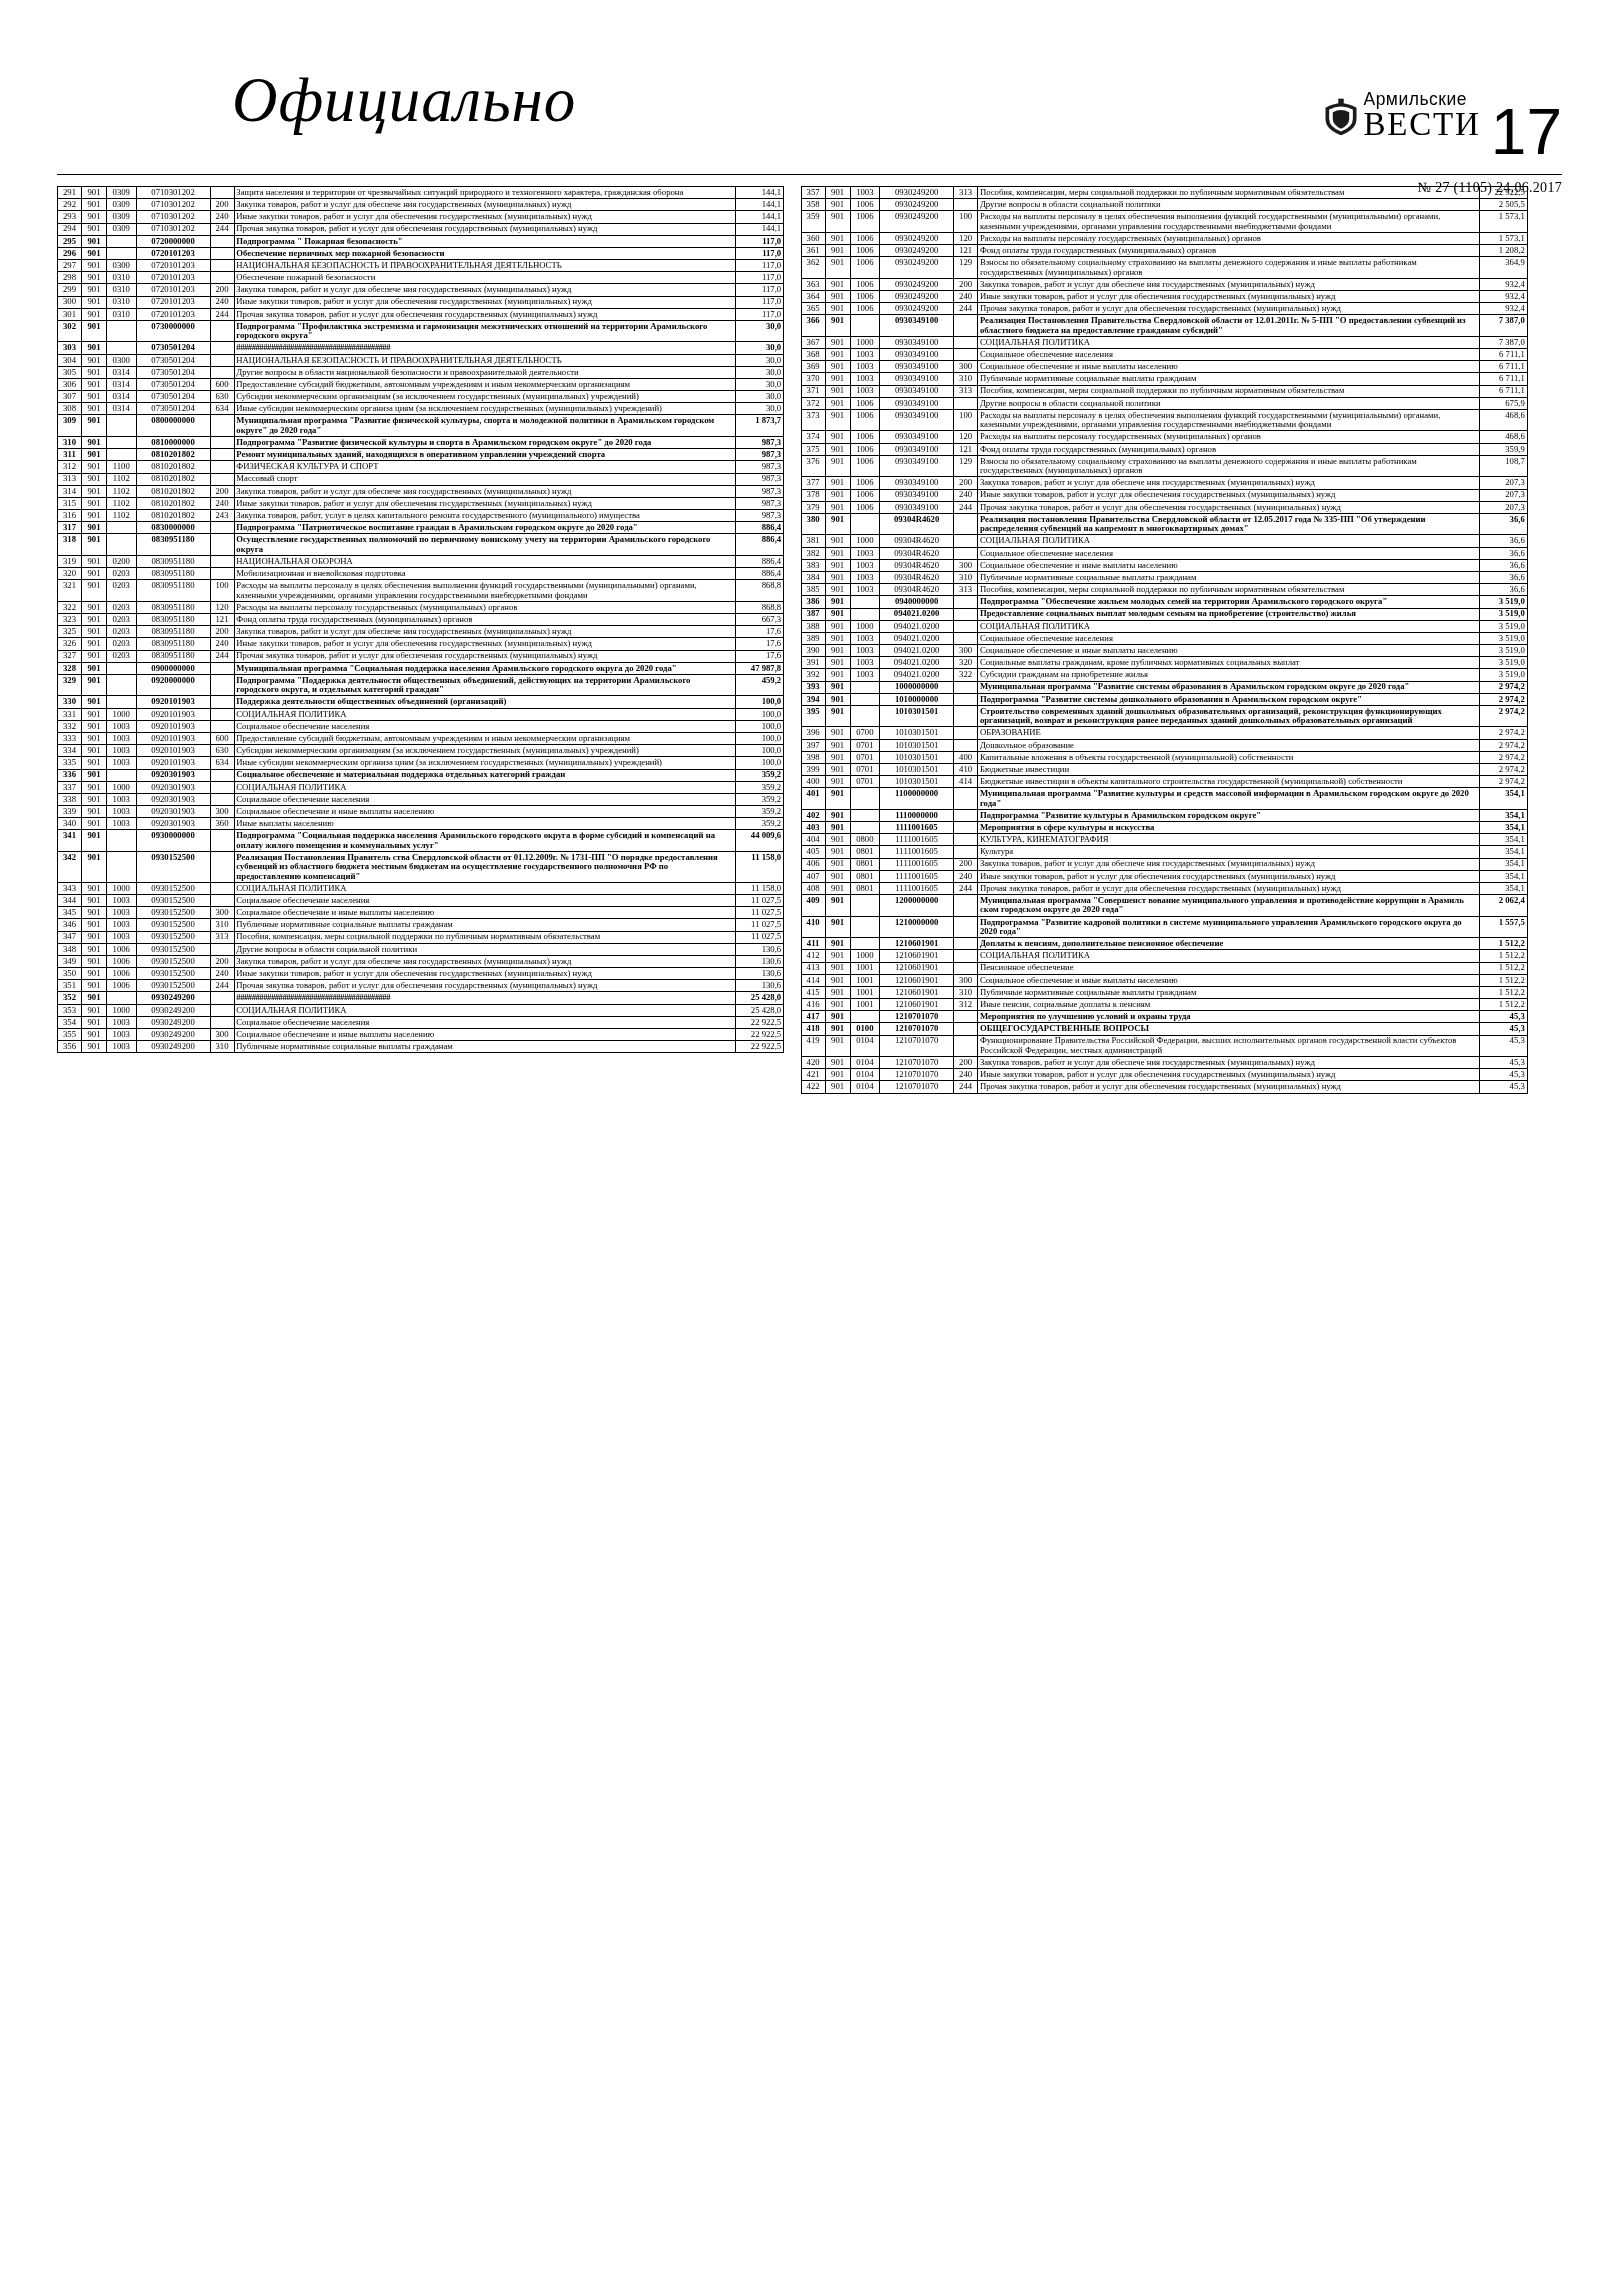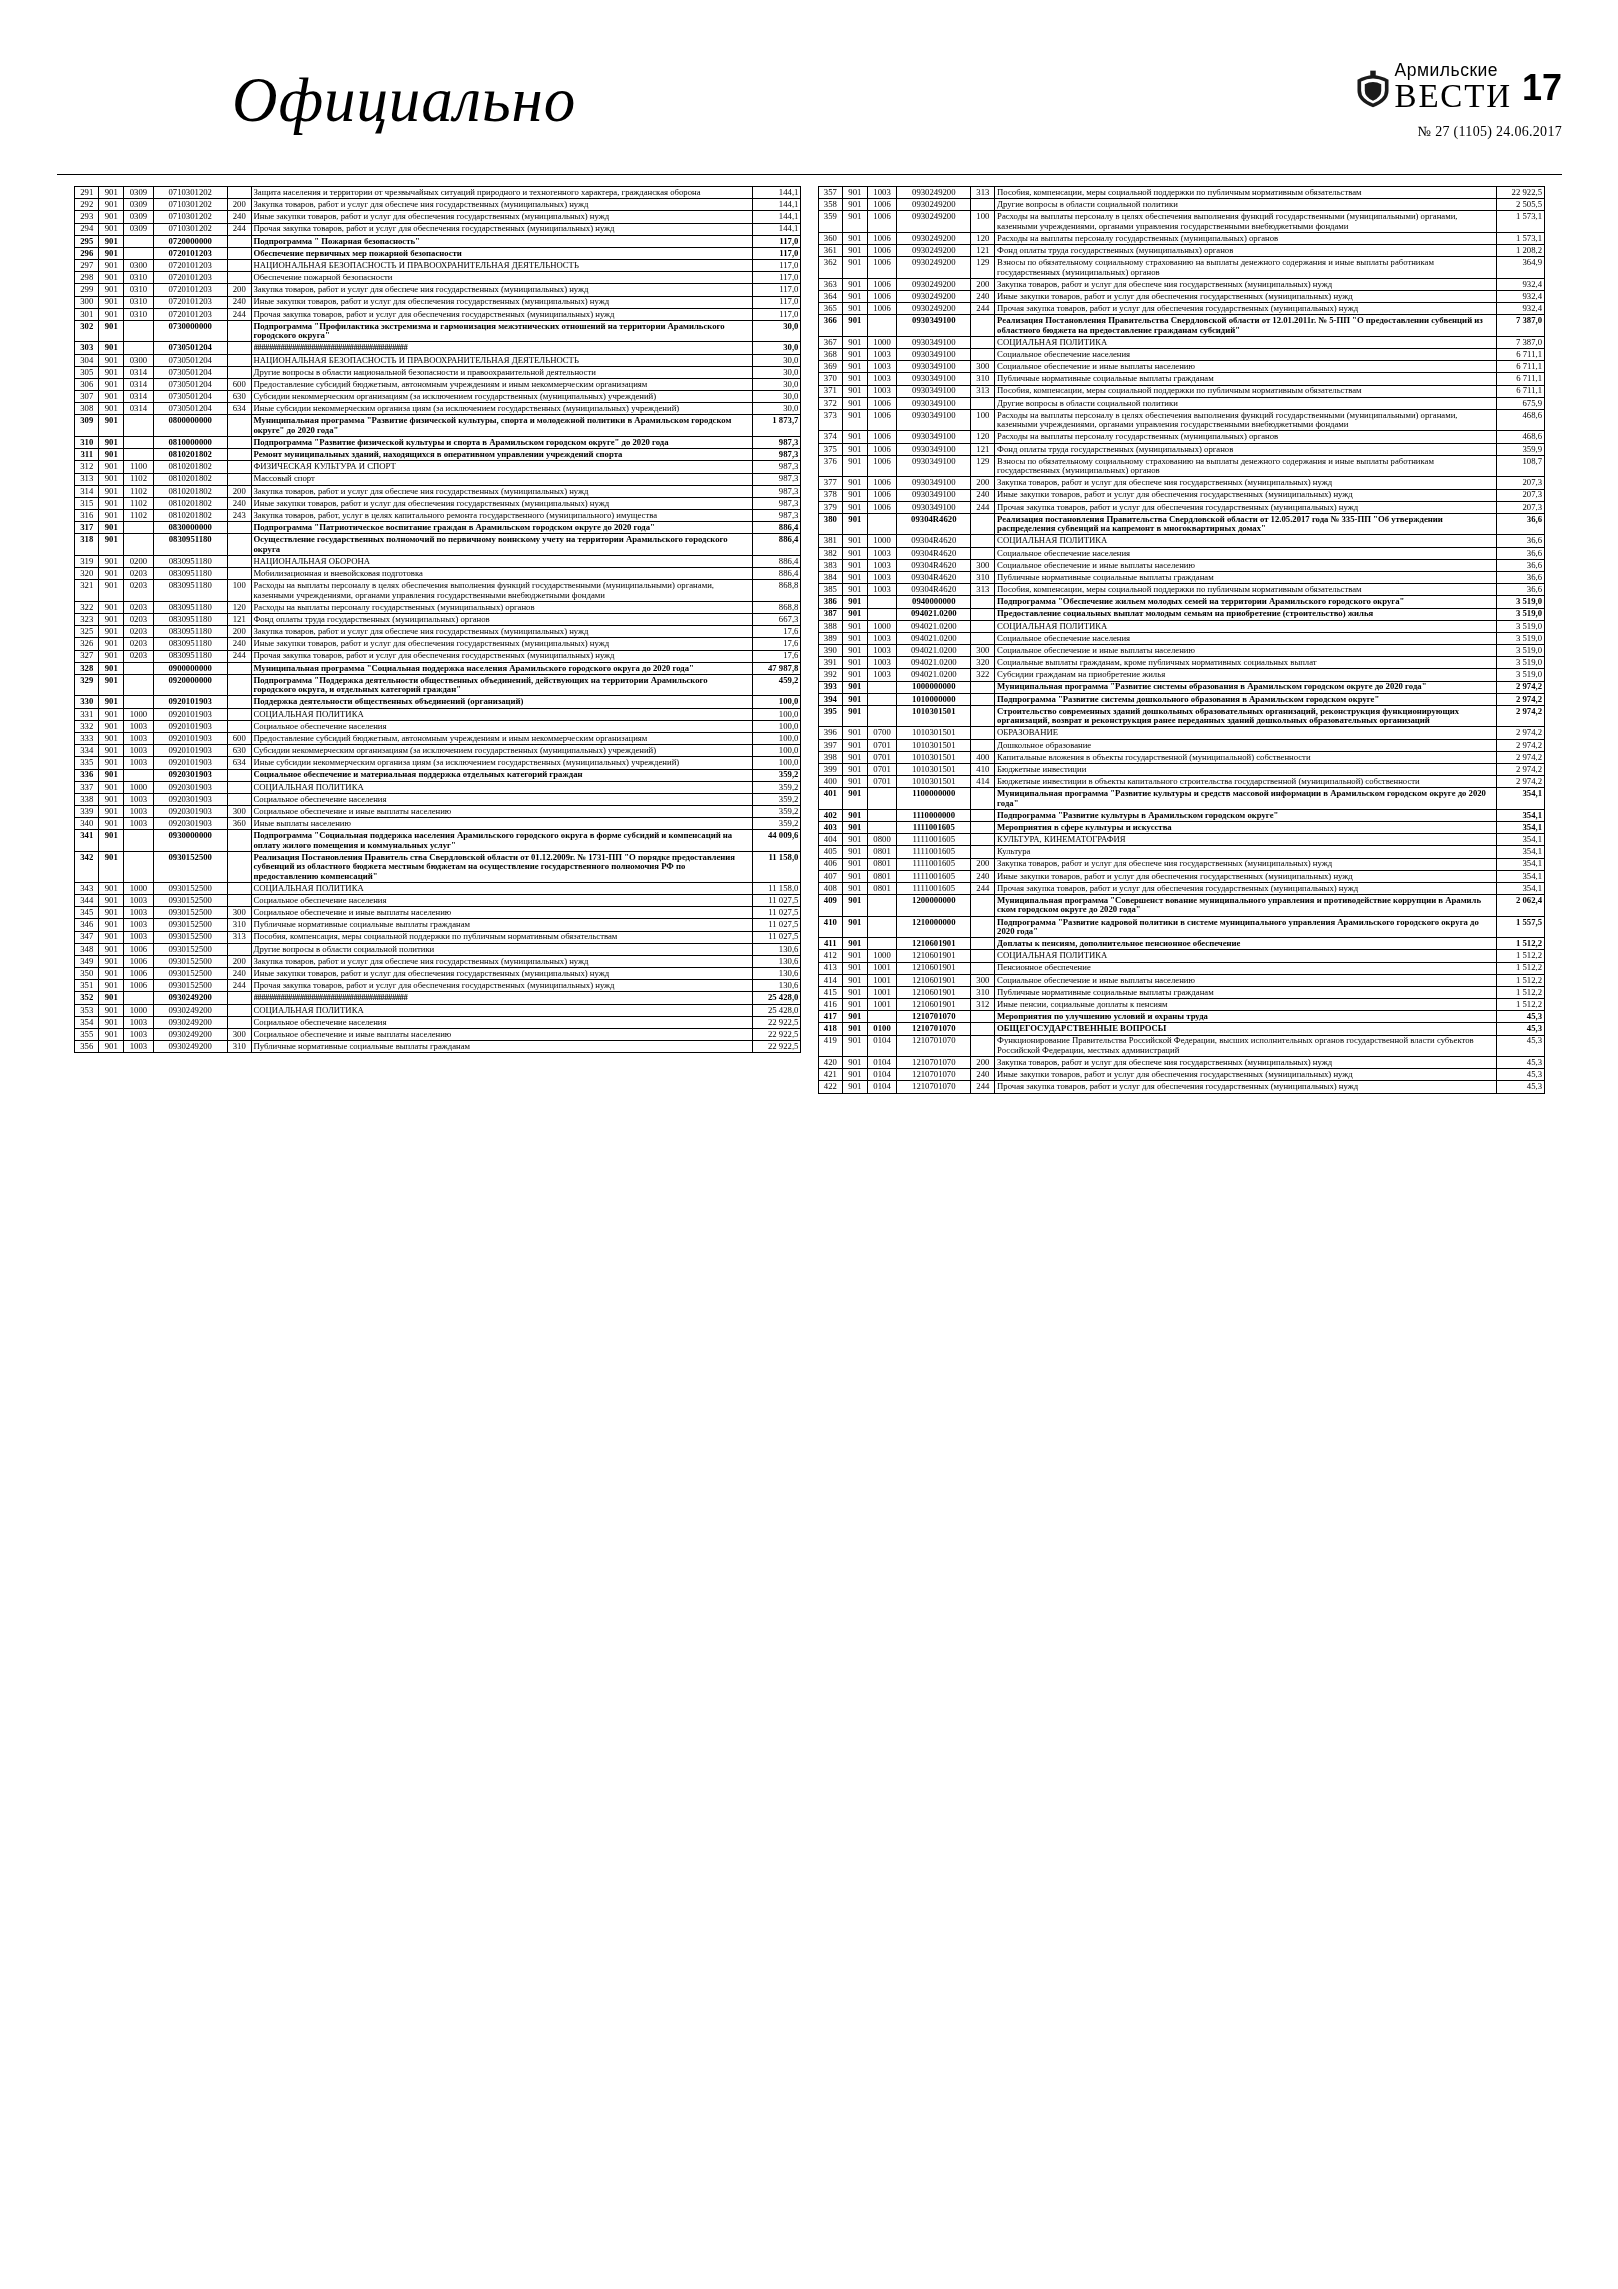--- a/index.html
+++ b/index.html
@@ -64,36 +64,36 @@
     letter-spacing: 0.5px;
   }
   .brand-bottom {
     font-family: "Liberation Serif", serif;
     font-weight: normal;
     font-size: 33px;
     letter-spacing: 1.8px;
   }
   .page-num {
     font-family: "Liberation Sans", sans-serif;
-    font-size: 36px;
-    font-weight: bold;
+    font-size: 64px;
+    font-weight: normal;
     margin-left: 9.2px;
+    margin-top: 33px;
   }
   .issue {
     font-family: Liberation Serif, serif;
     font-size: 14px;
     margin-top: 11px;
     letter-spacing: 0.3px;
   }
   
   .columns {
     display: flex;
     gap: 16.6px;
     align-items: flex-start;
-    justify-content: center;
   }
   .col { width: 727px; }
   table.reg {
     border-collapse: collapse;
     width: 100%;
     table-layout: fixed;
     font-size: 8.7px;
     line-height: 1.08;
   }
   table.reg td {

